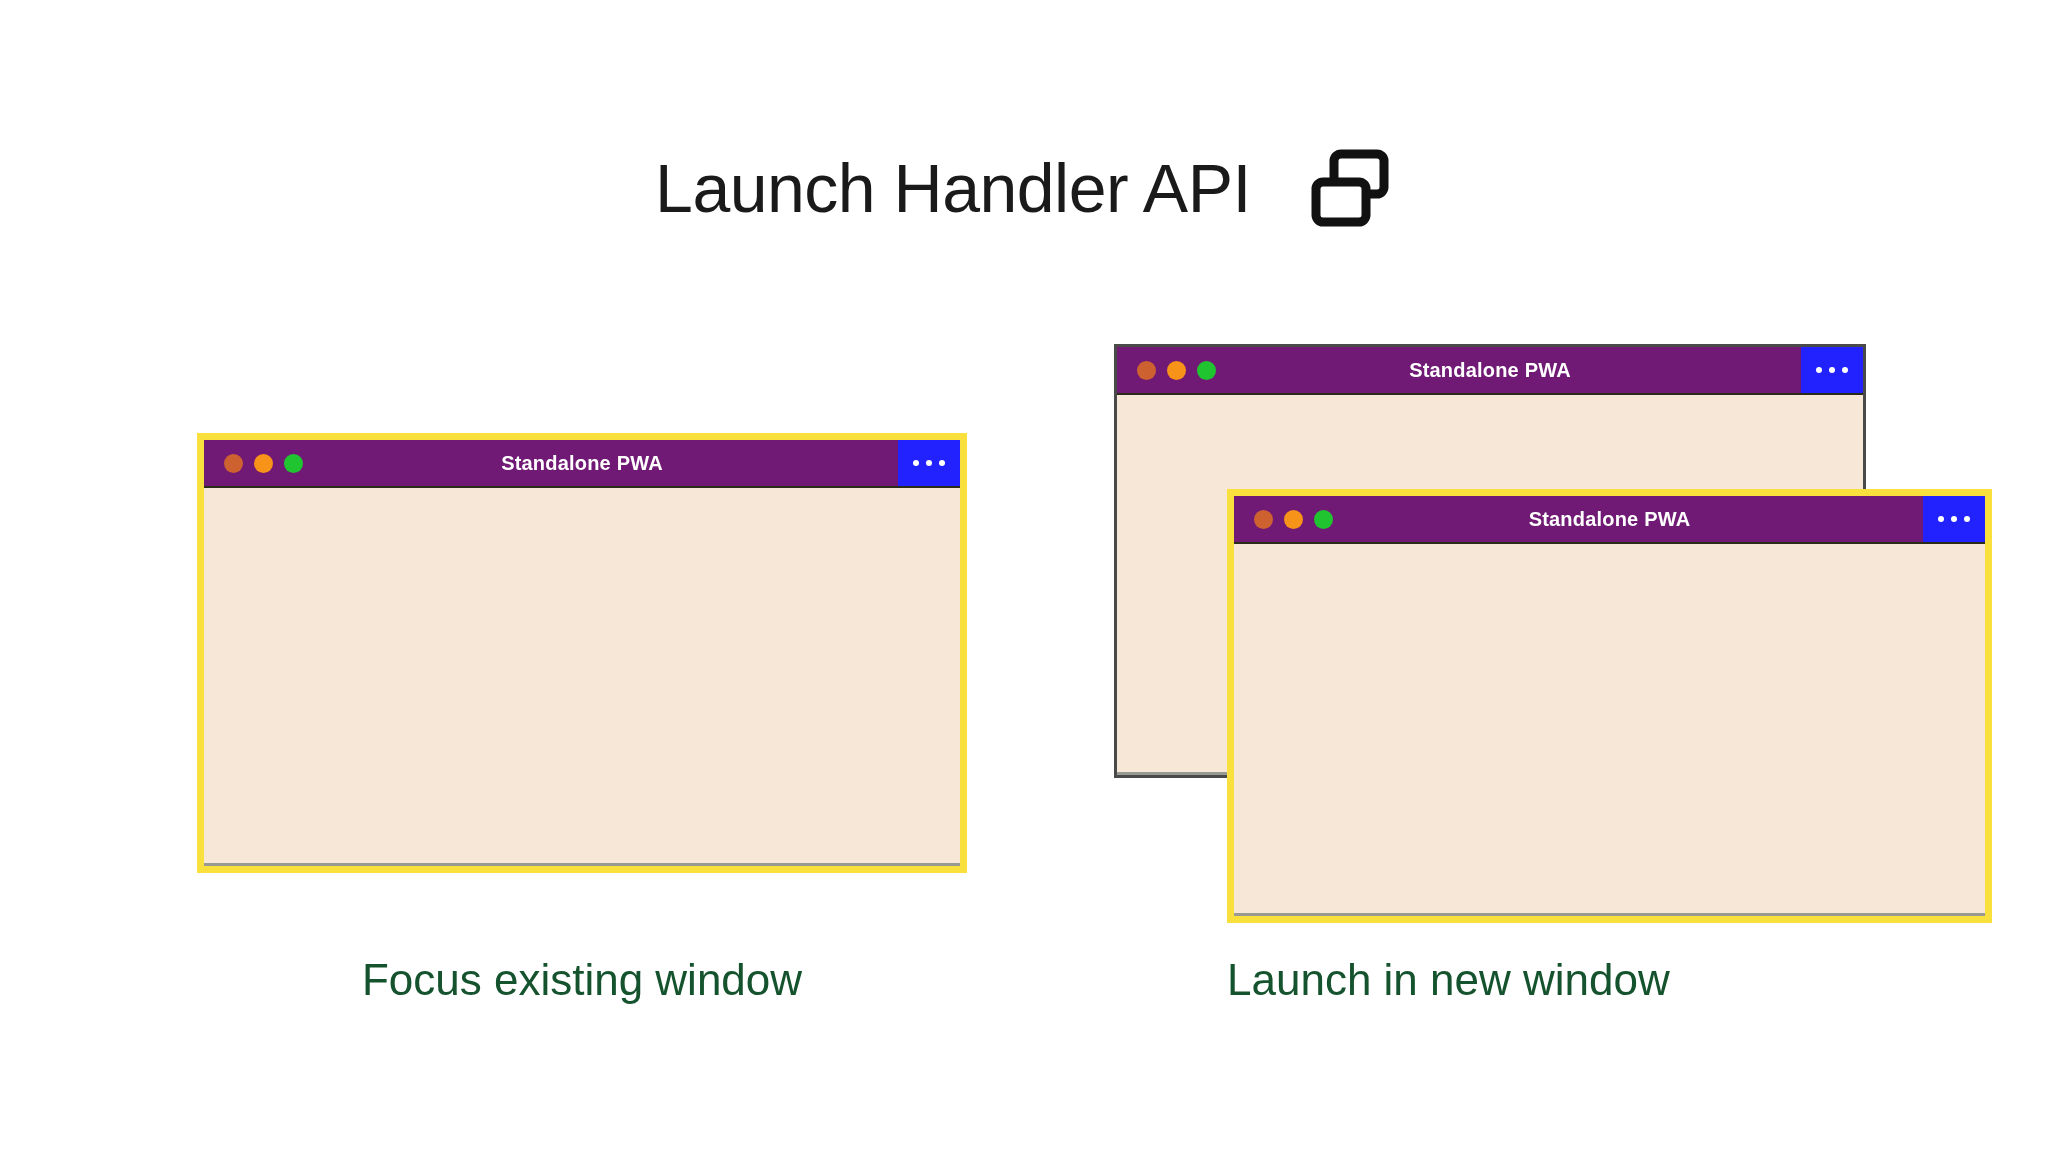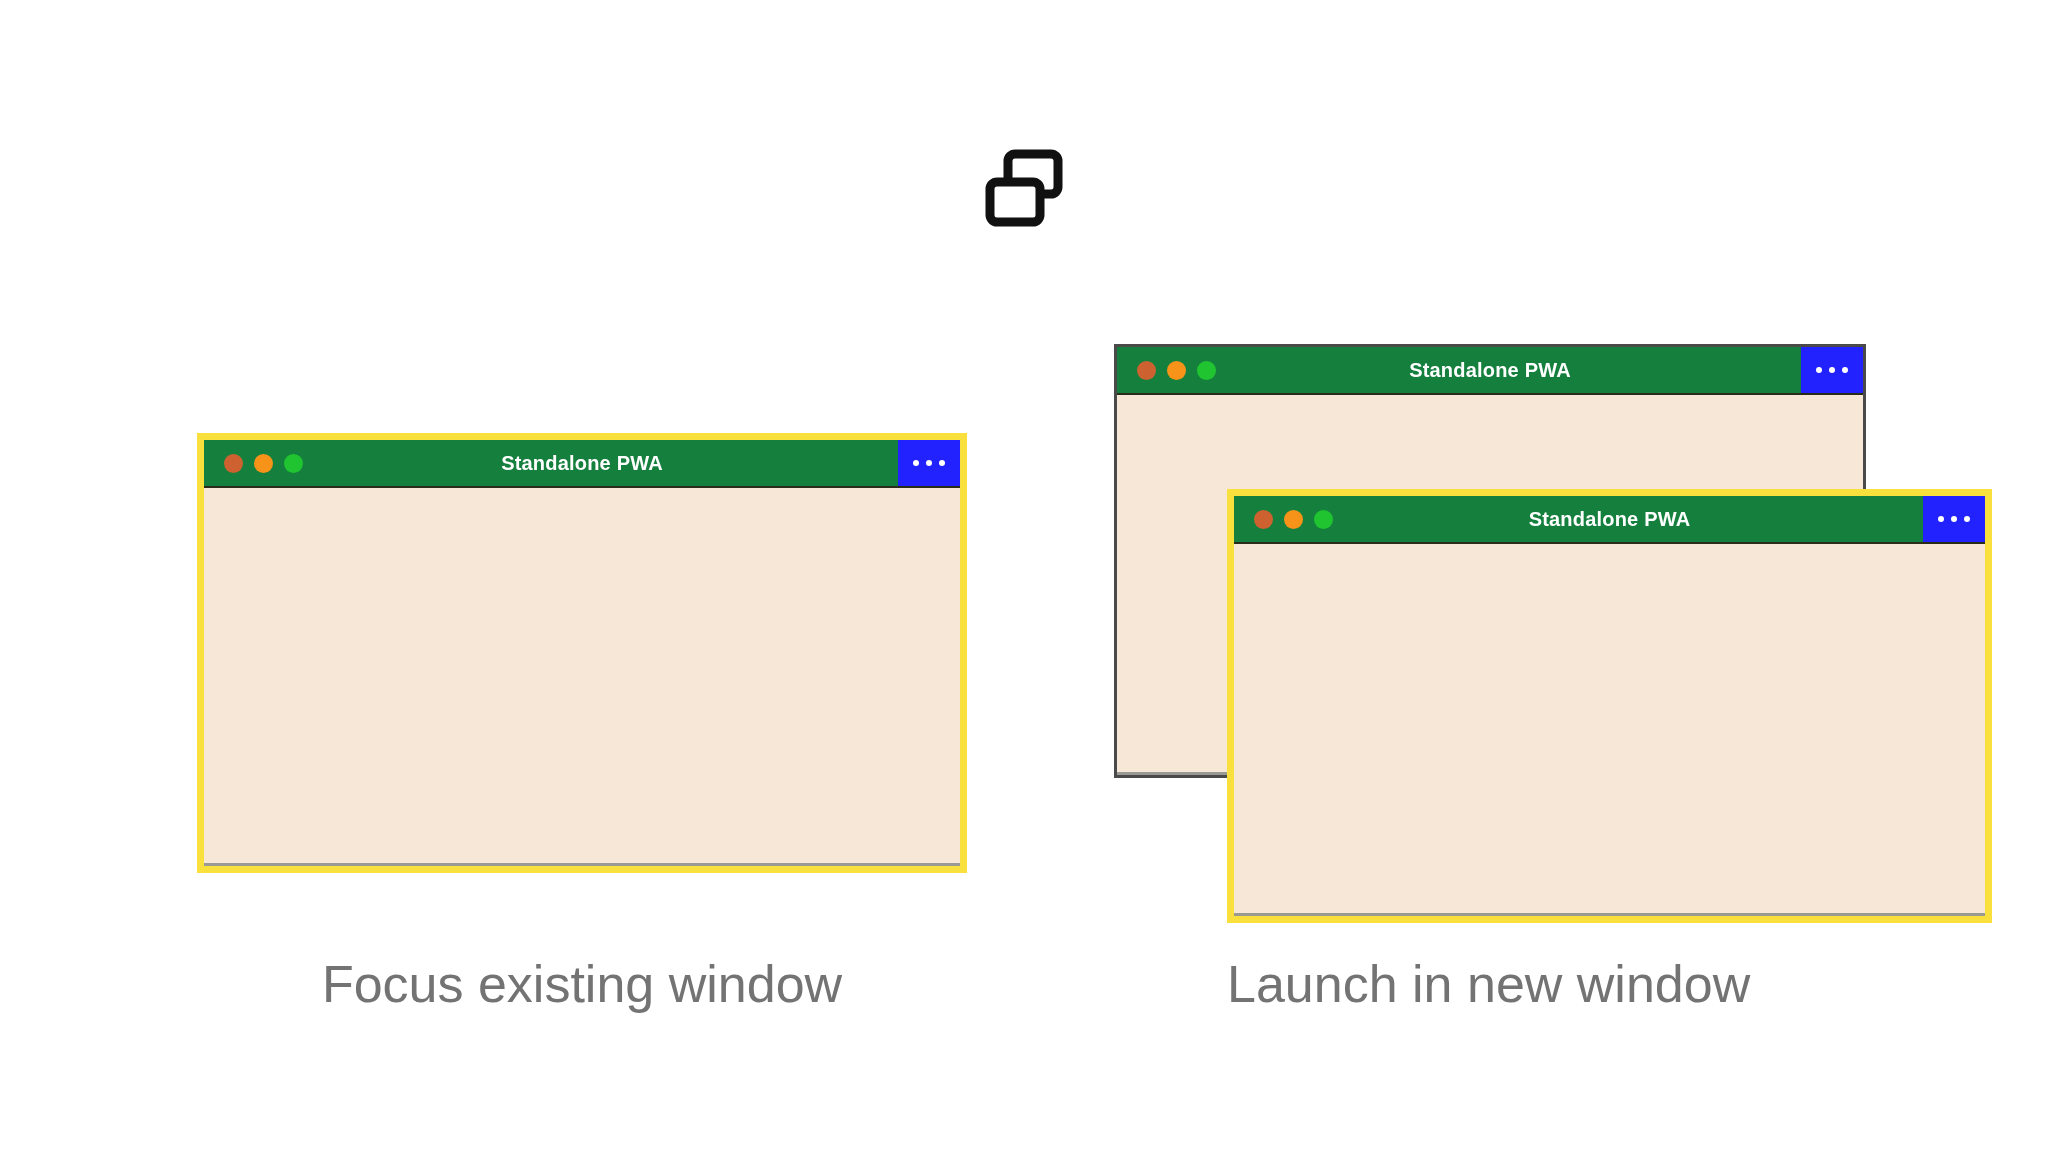--- a/index.html
+++ b/index.html
@@ -64,21 +64,21 @@
     display: flex;
     flex-direction: column;
     background: #f7e7d7;
     overflow: hidden;
   }
 
   .titlebar {
     position: relative;
     flex: 0 0 auto;
     height: 46px;
-    background: #15803d;
+    background: #701a75;
     display: flex;
     align-items: center;
     border-bottom: 2px solid #2b2b1a;
   }
   .traffic-lights {
     display: flex;
     align-items: center;
     gap: 11px;
     padding-left: 20px;
     flex: 0 0 auto;
@@ -151,43 +151,44 @@
   #win-front {
     left: 1227px;
     top: 489px;
     width: 765px;
     height: 434px;
   }
 
   
   .caption {
     position: absolute;
-    font-size: 52px;
+    font-size: 44px;
     font-weight: 400;
-    color: #737373;
+    color: #14532d;
     white-space: nowrap;
     line-height: 1;
   }
   #caption-focus {
     left: 197px;
     top: 958px;
     width: 770px;
     text-align: center;
   }
   #caption-launch {
     left: 1227px;
     top: 958px;
     width: 765px;
     text-align: left;
   }
 </style>
 </head>
 <body>
 
 <div class="header">
+  <div class="page-title">Launch Handler API</div>
   <span class="header-icon">
     <svg viewBox="0 0 86 86" width="86" height="86" aria-hidden="true">
       <rect x="27" y="9" width="50" height="40" rx="7" ry="7" fill="none" stroke="#111111" stroke-width="9"></rect>
       <rect x="9" y="37" width="50" height="40" rx="7" ry="7" fill="#ffffff" stroke="#111111" stroke-width="9"></rect>
     </svg>
   </span>
 </div>
 
 <div class="window highlight" id="win-focus">
   <div class="window-inner">

